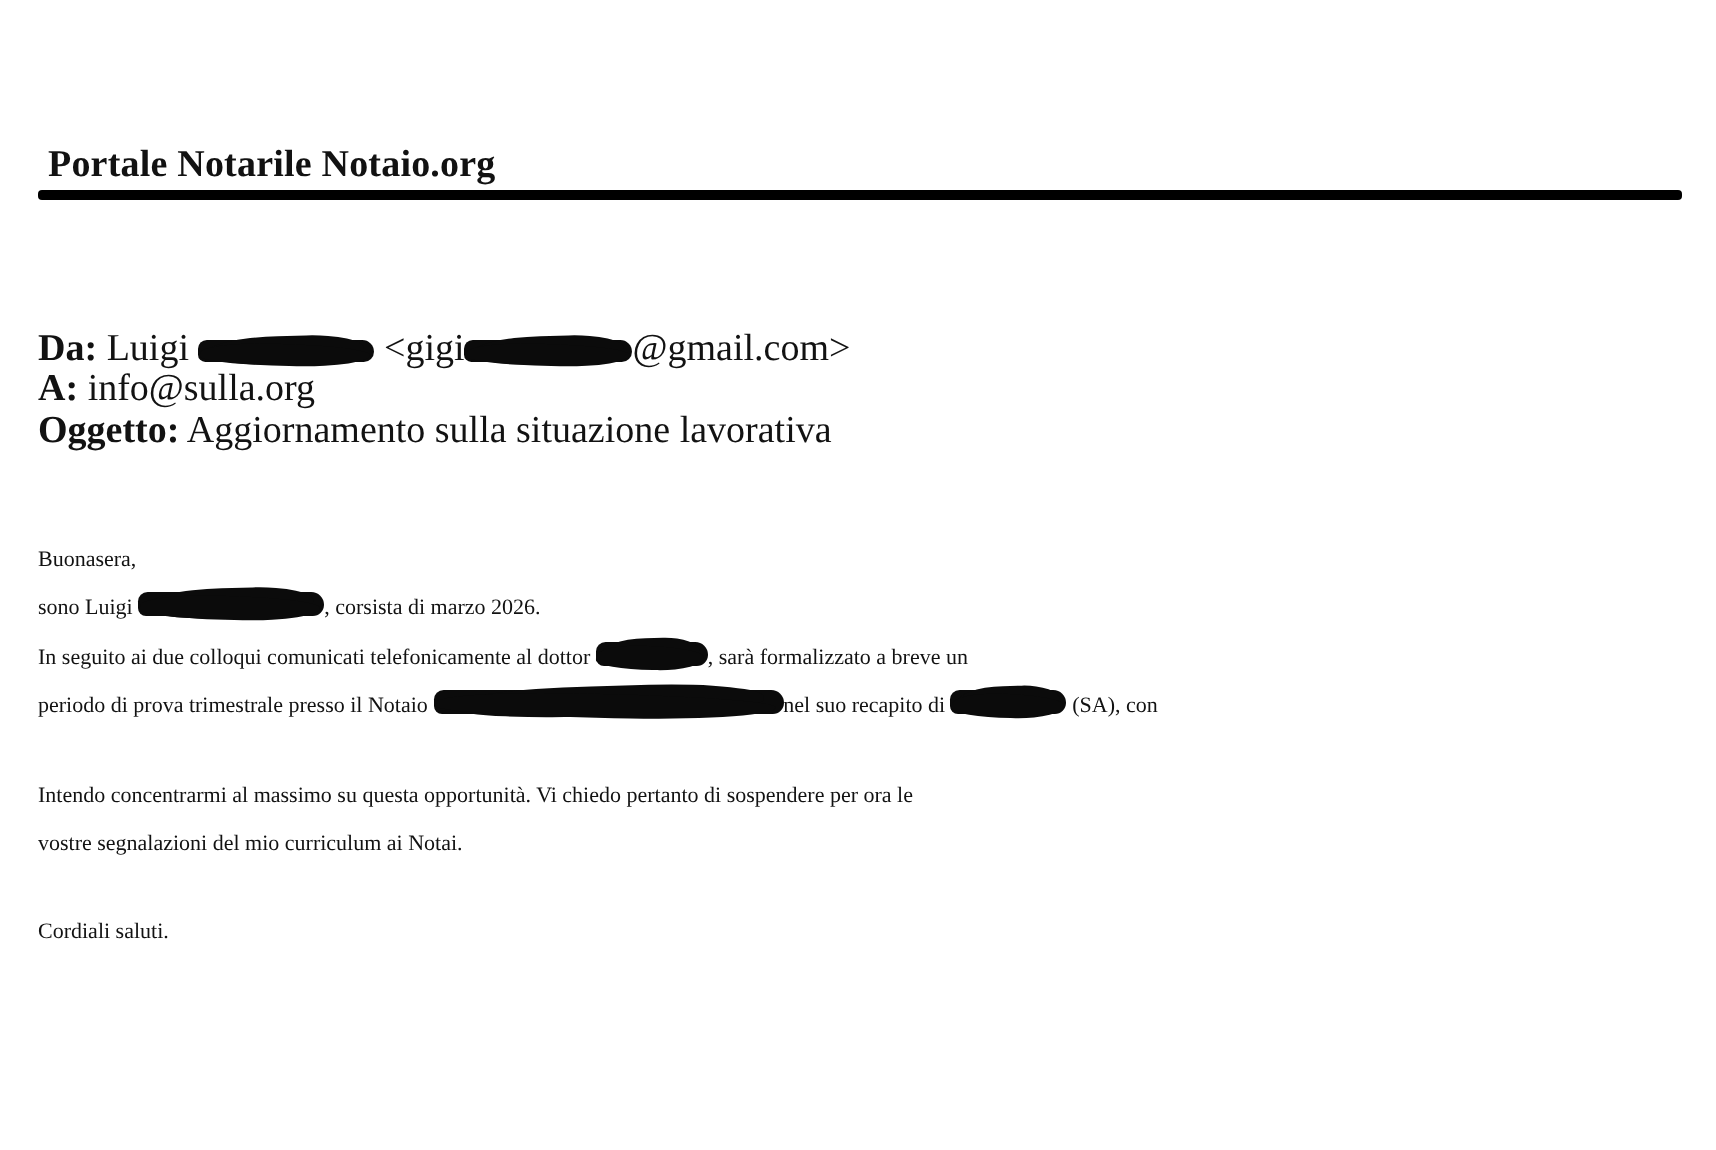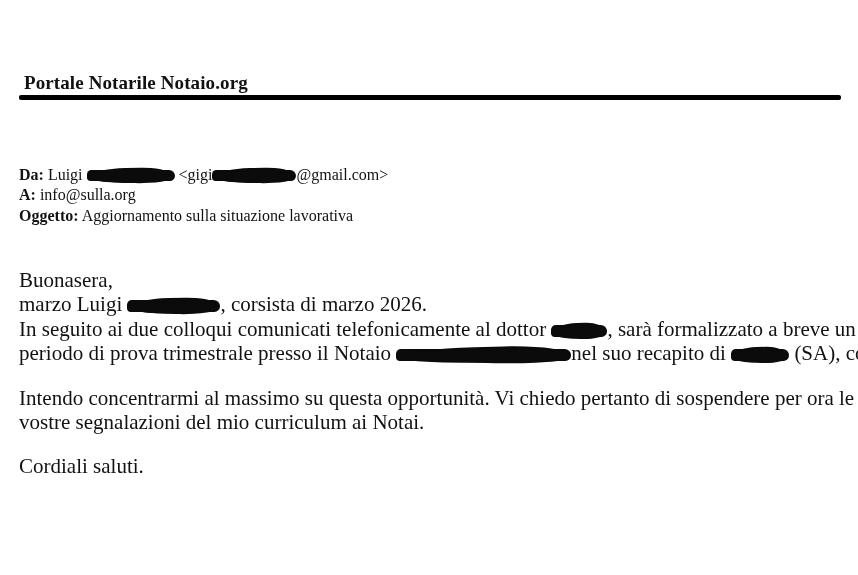--- a/index.html
+++ b/index.html
@@ -35,32 +35,32 @@
     height: 5px;
     background: #000000;
     margin-top: 2px;
     border-radius: 2px;
   }
   
   .headers {
     position: absolute;
     left: 19px;
     top: 133px;
-    font-size: 16px;
+    font-size: 19px;
     line-height: 20.3px;
     white-space: nowrap;
   }
   .hdr-label { font-weight: bold; }
   
   .mailbody {
     position: absolute;
     left: 19px;
     top: 236px;
     width: 830px;
-    font-size: 21px;
+    font-size: 11px;
     line-height: 24.4px;
     white-space: nowrap;
   }
   .para-gap { margin-top: 20px; }
   
   .redact {
     display: inline-block;
     position: relative;
     height: 12px;
     background: #0b0b0b;
@@ -102,21 +102,21 @@
   </div>
 
   <div class="headers">
     <div><span class="hdr-label">Da:</span><span> Luigi </span><span class="redact r-hdr r1"></span><span> &lt;gigi</span><span class="redact r-hdr r2"></span><span>@gmail.com&gt;</span></div>
     <div><span class="hdr-label">A:</span><span> info@sulla.org</span></div>
     <div><span class="hdr-label">Oggetto:</span><span> Aggiornamento sulla situazione lavorativa</span></div>
   </div>
 
   <div class="mailbody">
     <div>Buonasera,</div>
-    <div><span>marzo Luigi </span><span class="redact r3"></span><span>, corsista di marzo 2026.</span></div>
+    <div><span>sono Luigi </span><span class="redact r3"></span><span>, corsista di marzo 2026.</span></div>
     <div><span>In seguito ai due colloqui comunicati telefonicamente al dottor </span><span class="redact r4"></span><span>, sarà formalizzato a breve un</span></div>
     <div><span>periodo di prova trimestrale presso il Notaio </span><span class="redact r5"></span><span>nel suo recapito di </span><span class="redact r6"></span><span> (SA), con</span></div>
     <div class="para-gap">Intendo concentrarmi al massimo su questa opportunità. Vi chiedo pertanto di sospendere per ora le</div>
     <div>vostre segnalazioni del mio curriculum ai Notai.</div>
     <div class="para-gap">Cordiali saluti.</div>
   </div>
 
 </div>
 
 </body></html>

